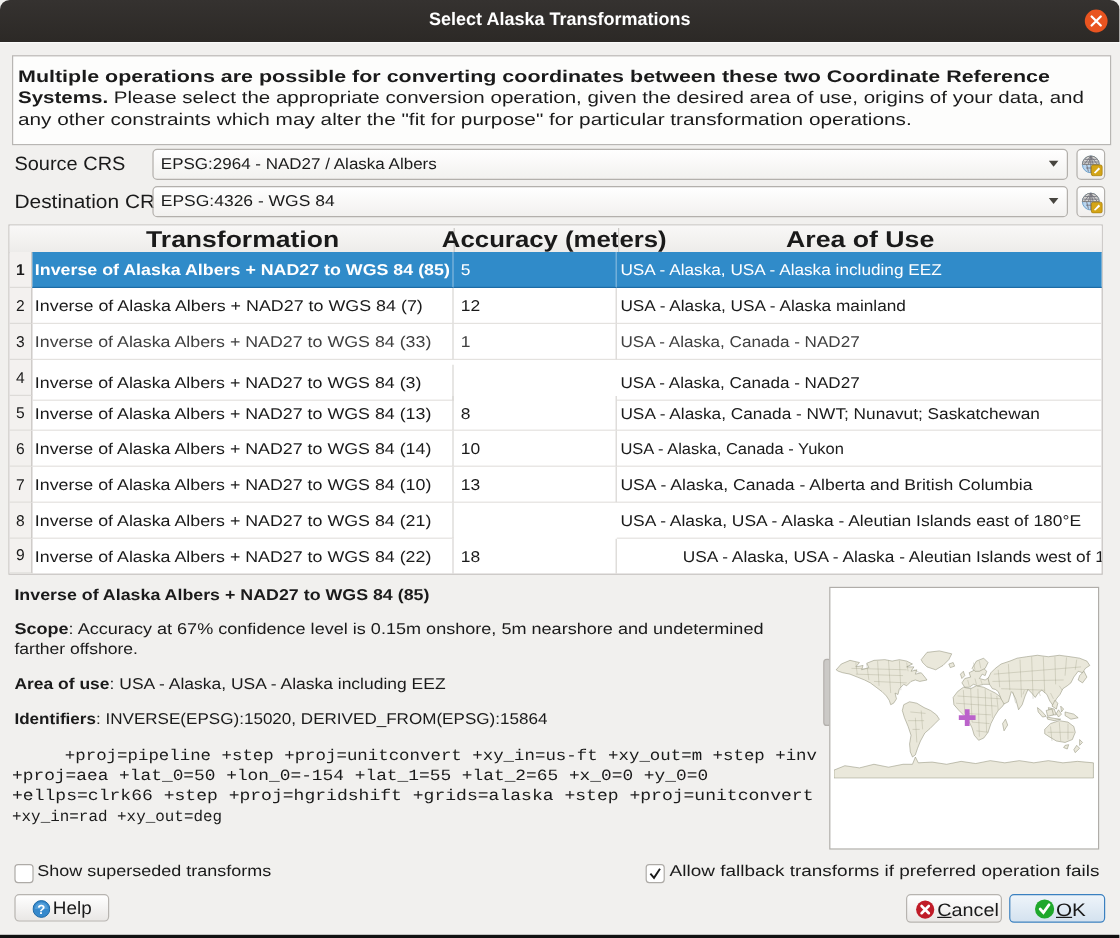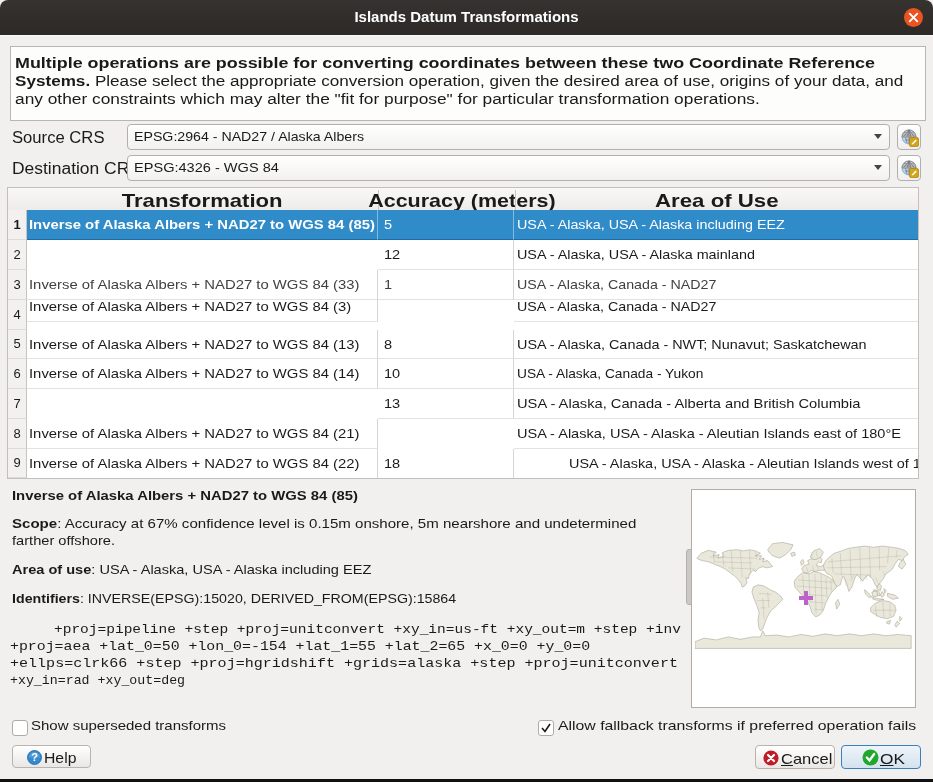--- a/index.html
+++ b/index.html
@@ -60,21 +60,21 @@
   .cb{position:absolute;width:14px;height:14px;background:#ffffff;
     border:1px solid #aeaba7;border-radius:3px;}
   .cbl{position:absolute;font-size:13px;color:#1a1a1a;}
   .btn{position:absolute;height:23px;border:1px solid #b7b4b0;border-radius:4px;
     background:linear-gradient(#ffffff,#e9e7e5);box-sizing:border-box;
     font-size:15px;color:#1a1a1a;}
 </style>
 </head>
 <body>
 <div class="titlebar">
-    <div class="title">Islands Datum Transformations</div>
+    <div class="title">Select Alaska Transformations</div>
   <div class="closebtn"><svg width="19" height="19" viewBox="0 0 19 19">
     <path d="M5.7,5.7 L13.3,13.3 M13.3,5.7 L5.7,13.3" stroke="#ffffff" stroke-width="1.9" stroke-linecap="round"></path>
   </svg></div>
 </div>
 
 <div class="infobox"><b><span class="sx" style="transform:scaleX(1.278)">Multiple operations are possible for converting coordinates between these two Coordinate Reference</span><br>
 <span class="sx" style="transform:scaleX(1.222)">Systems.<span style="font-weight:normal"> Please select the appropriate conversion operation, given the desired area of use, origins of your data, and</span></span></b><br>
 <span class="sx" style="transform:scaleX(1.237)">any other constraints which may alter the "fit for purpose" for particular transformation operations.</span></div>
 
 <div class="lbl" style="left:12px;top:129px;"><span class="sx" style="transform:scaleX(1.04)">Source CRS</span></div>
@@ -113,43 +113,45 @@
   <div class="rownum" style="top:171px;height:29px;line-height:29px;">6</div>
   <div class="rownum" style="top:201px;height:29px;line-height:29px;">7</div>
   <div class="rownum" style="top:231px;height:29px;line-height:29px;">8</div>
   <div class="rownum" style="top:261px;height:28px;line-height:28px;">9</div>
   <div class="row rowsel" style="top:22px;height:30px;line-height:30px;">
     <div class="cell c1" style="font-weight:bold;"><span class="sx" style="transform:scaleX(1.142)">Inverse of Alaska Albers + NAD27 to WGS 84 (85)</span></div>
     <div class="cell c2"><span class="sx" style="transform:scaleX(1.12)">5</span></div>
     <div class="cell c3"><span class="sx" style="transform:scaleX(1.103)">USA - Alaska, USA - Alaska including EEZ</span></div>
   </div>
   <div class="row" style="top:52px;height:30px;line-height:30px;">
+    <div class="cell c1"><span class="sx" style="transform:scaleX(1.146)">Inverse of Alaska Albers + NAD27 to WGS 84 (7)</span></div>
     <div class="cell c2"><span class="sx" style="transform:scaleX(1.12)">12</span></div>
     <div class="cell c3"><span class="sx" style="transform:scaleX(1.105)">USA - Alaska, USA - Alaska mainland</span></div>
   </div>
   <div class="row rowgray" style="top:82px;height:30px;line-height:30px;">
     <div class="cell c1"><span class="sx" style="transform:scaleX(1.142)">Inverse of Alaska Albers + NAD27 to WGS 84 (33)</span></div>
     <div class="cell c2"><span class="sx" style="transform:scaleX(1.12)">1</span></div>
     <div class="cell c3"><span class="sx" style="transform:scaleX(1.095)">USA - Alaska, Canada - NAD27</span></div>
   </div>
-  <div class="row" style="top:104px;height:30px;line-height:30px;">
+  <div class="row" style="top:116px;height:30px;line-height:30px;">
     <div class="cell c1"><span class="sx" style="transform:scaleX(1.142)">Inverse of Alaska Albers + NAD27 to WGS 84 (3)</span></div>
     <div class="cell c3"><span class="sx" style="transform:scaleX(1.095)">USA - Alaska, Canada - NAD27</span></div>
   </div>
   <div class="row" style="top:142px;height:29px;line-height:29px;">
     <div class="cell c1"><span class="sx" style="transform:scaleX(1.142)">Inverse of Alaska Albers + NAD27 to WGS 84 (13)</span></div>
     <div class="cell c2"><span class="sx" style="transform:scaleX(1.12)">8</span></div>
     <div class="cell c3"><span class="sx" style="transform:scaleX(1.107)">USA - Alaska, Canada - NWT; Nunavut; Saskatchewan</span></div>
   </div>
   <div class="row" style="top:171px;height:30px;line-height:30px;padding-left:48px;">
     <div class="cell c1"><span class="sx" style="transform:scaleX(1.142)">Inverse of Alaska Albers + NAD27 to WGS 84 (14)</span></div>
     <div class="cell c2"><span class="sx" style="transform:scaleX(1.12)">10</span></div>
     <div class="cell c3"><span class="sx" style="transform:scaleX(1.058)">USA - Alaska, Canada - Yukon</span></div>
   </div>
   <div class="row" style="top:201px;height:30px;line-height:30px;">
+    <div class="cell c1"><span class="sx" style="transform:scaleX(1.142)">Inverse of Alaska Albers + NAD27 to WGS 84 (10)</span></div>
     <div class="cell c2"><span class="sx" style="transform:scaleX(1.12)">13</span></div>
     <div class="cell c3"><span class="sx" style="transform:scaleX(1.129)">USA - Alaska, Canada - Alberta and British Columbia</span></div>
   </div>
   <div class="row" style="top:231px;height:30px;line-height:30px;">
     <div class="cell c1"><span class="sx" style="transform:scaleX(1.142)">Inverse of Alaska Albers + NAD27 to WGS 84 (21)</span></div>
     <div class="cell c3"><span class="sx" style="transform:scaleX(1.118)">USA - Alaska, USA - Alaska - Aleutian Islands east of 180°E</span></div>
   </div>
   <div class="row" style="top:261px;height:29px;line-height:29px;">
     <div class="cell c1" style="border-bottom:none;"><span class="sx" style="transform:scaleX(1.142)">Inverse of Alaska Albers + NAD27 to WGS 84 (22)</span></div>
     <div class="cell c2" style="border-bottom:none;"><span class="sx" style="transform:scaleX(1.12)">18</span></div>

